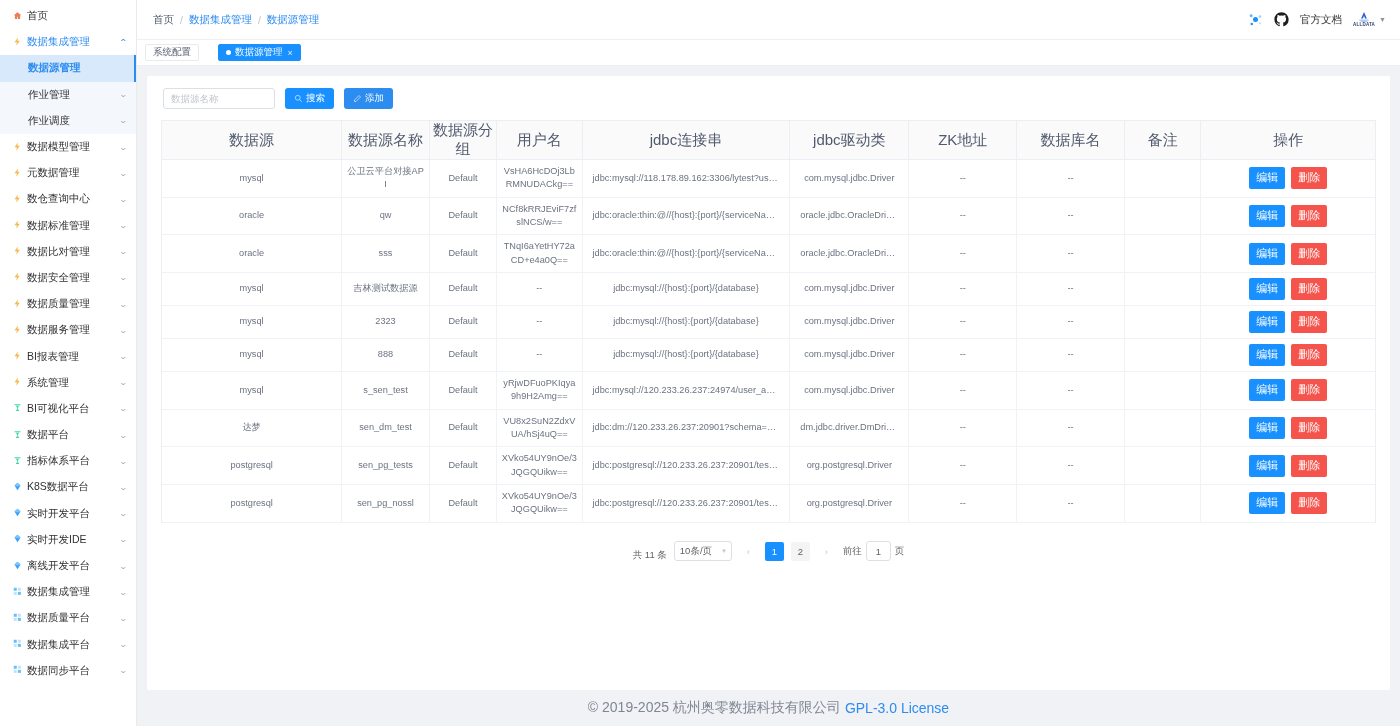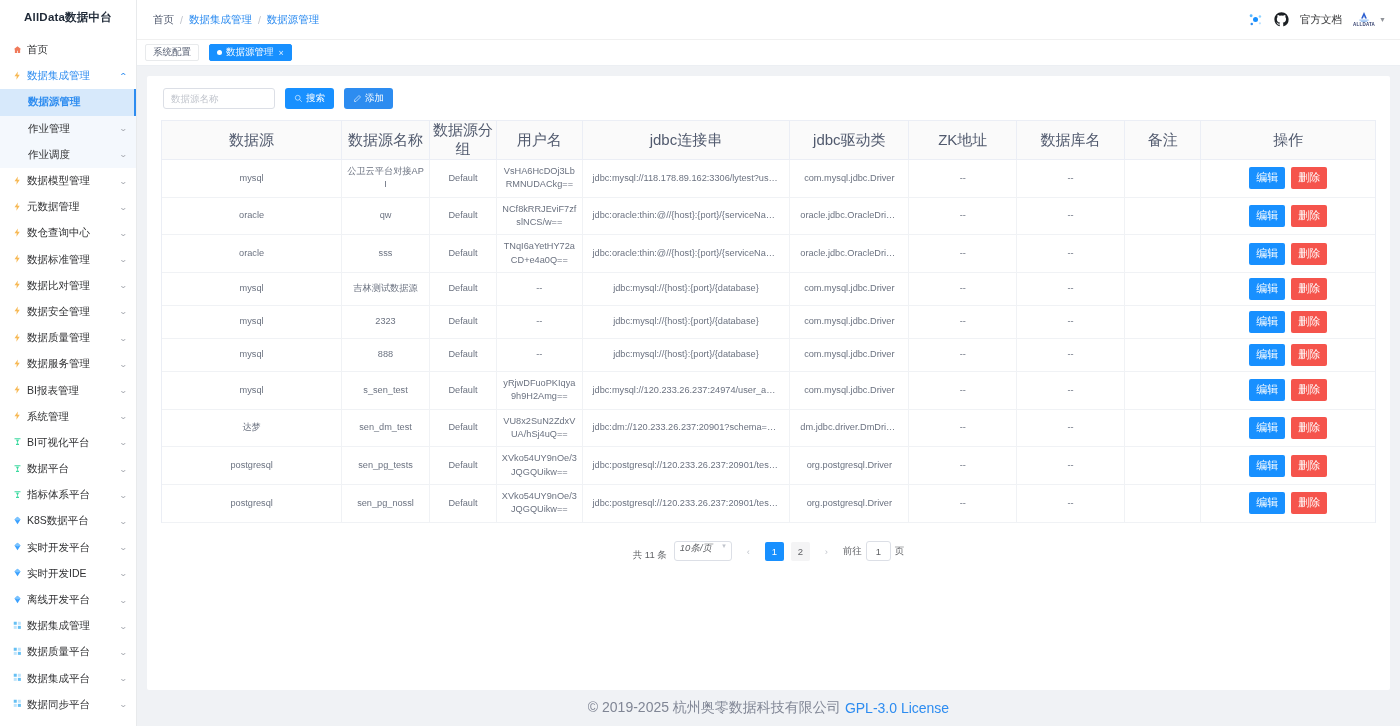--- a/index.html
+++ b/index.html
@@ -78,21 +78,21 @@
   .avatar-box { display: flex; align-items: center; gap: 4px; cursor: pointer; }
   .avatar-mark {
     display: flex; flex-direction: column; align-items: center; line-height: 1;
   }
   .avatar-mark .av-name { font-size: 4.5px; color: #2f3b6b; letter-spacing: .2px; margin-top: 1px; font-weight:700;}
   .caret { font-size: 7px; color: #909399; }
 
   .tabbar {
     height: 26px; min-height: 26px; background: #fff;
     display: flex; align-items: center; padding: 0 8px;
-    border-bottom: 1px solid #eceff3; gap: 10px; text-align: right;
+    border-bottom: 1px solid #eceff3; gap: 19px; text-align: right;
   }
   .tab {
     height: 17px; display: flex; align-items: center; gap: 4px;
     padding: 0 7px; font-size: 9.5px; border-radius: 2px;
     border: 1px solid #e8eaec; background: #fff; color: #515a6e;
     cursor: pointer;
   }
   .tab.active { background: #1890ff; border-color: #1890ff; color: #fff; }
   .tab .dot { width: 5px; height: 5px; border-radius: 50%; background: #fff; }
   .tab .tab-close { font-size: 9px; opacity: .85; margin-left: 1px; }
@@ -152,23 +152,23 @@
   .op-edit { background: #1890ff; }
   .op-del  { background: #f5544c; }
 
   
   .pager {
     display: flex; align-items: center; justify-content: center;
     gap: 7px; padding: 18px 0 0 0; font-size: 9.5px; color: #606266;
   }
   .pg-total { color: #606266; margin-top: 8px; }
   .pg-size {
-    display: inline-flex; align-items: flex-start; justify-content: space-between;
+    display: inline-flex; align-items: center; justify-content: space-between;
     width: 58px; height: 20px; border: 1px solid #dcdfe6; border-radius: 3px;
-    padding: 0 5px; color: #606266; cursor: pointer; background: #fff; font-style: italic;
+    padding: 0 5px; color: #606266; cursor: pointer; background: #fff;
   }
   .pg-size .caret2 { font-size: 7px; color: #c0c4cc; }
   .pg-btn {
     min-width: 19px; height: 19px; border-radius: 2px;
     display: inline-flex; align-items: center; justify-content: center;
     background: #f4f4f5; color: #606266; cursor: pointer; font-size: 9.5px;
     padding: 0 4px;
   }
   .pg-btn.active { background: #1890ff; color: #fff; }
   .pg-arrow { background: transparent; color: #c0c4cc; }
@@ -187,21 +187,20 @@
     gap: 4px;
   }
   .footer a { color: #2d8cf0; text-decoration: none; }
 </style>
 </head>
 <body>
 
 <div class="app">
 
   <aside class="sidebar">
-    <div class="logo">AllData数据中台</div>
     <nav class="menu" id="menu-root">
         <div class="menu-item home-item">
           <span class="mi-ico"><svg width="9" height="9" viewBox="0 0 24 24">
               <path fill="#f07a5a" d="M12 3 2 11h3v10h6v-6h2v6h6V11h3z"></path>
             </svg></span>
           <span class="mi-label">首页</span>
         </div>
         <div class="menu-item group-open">
           <span class="mi-ico"><svg width="9" height="9" viewBox="0 0 24 24">
               <path fill="#f7b955" d="M13 1 L4 14 h6 l-1 9 9-13 h-6 z"></path>

